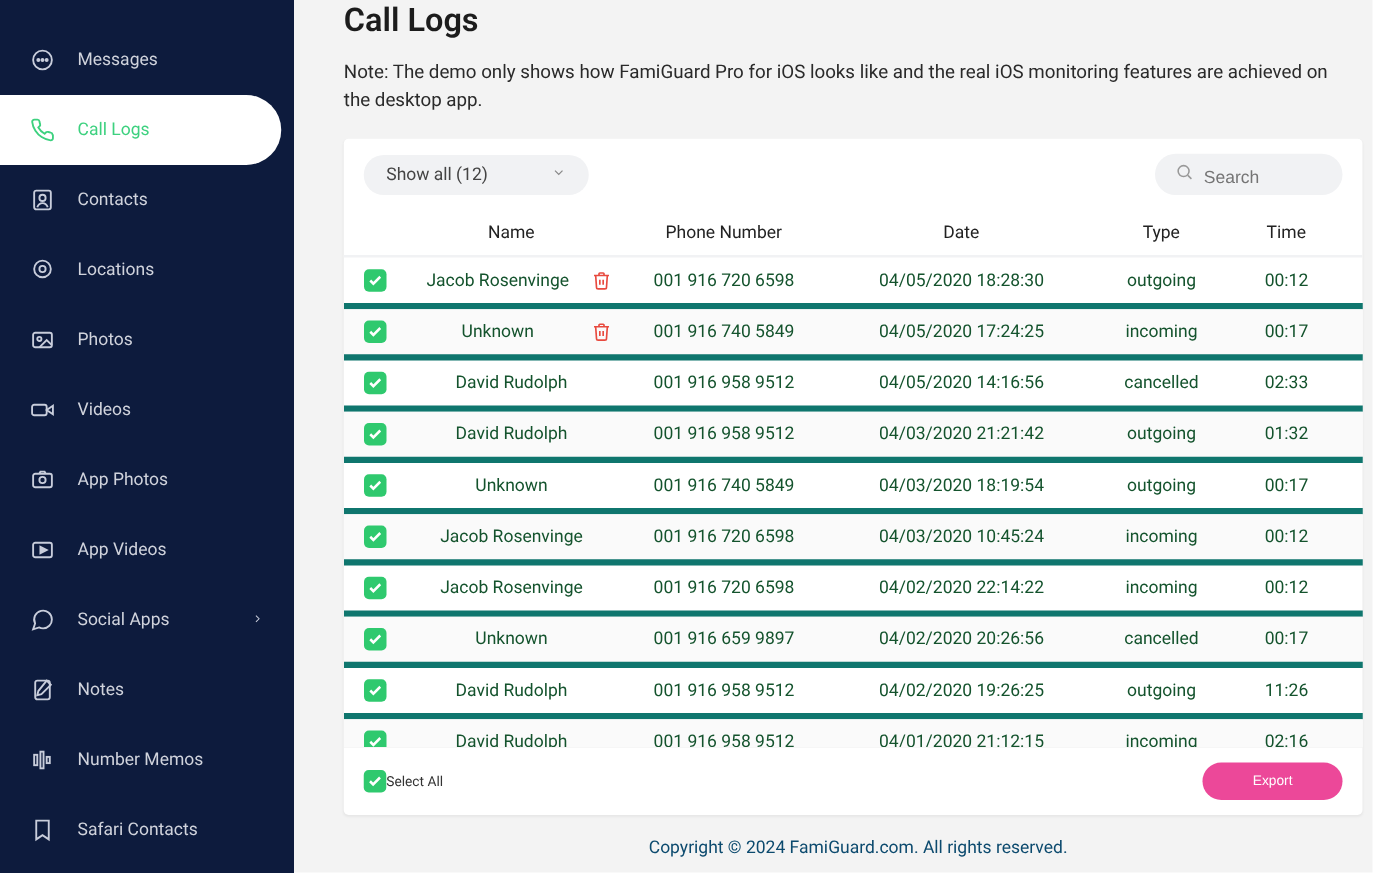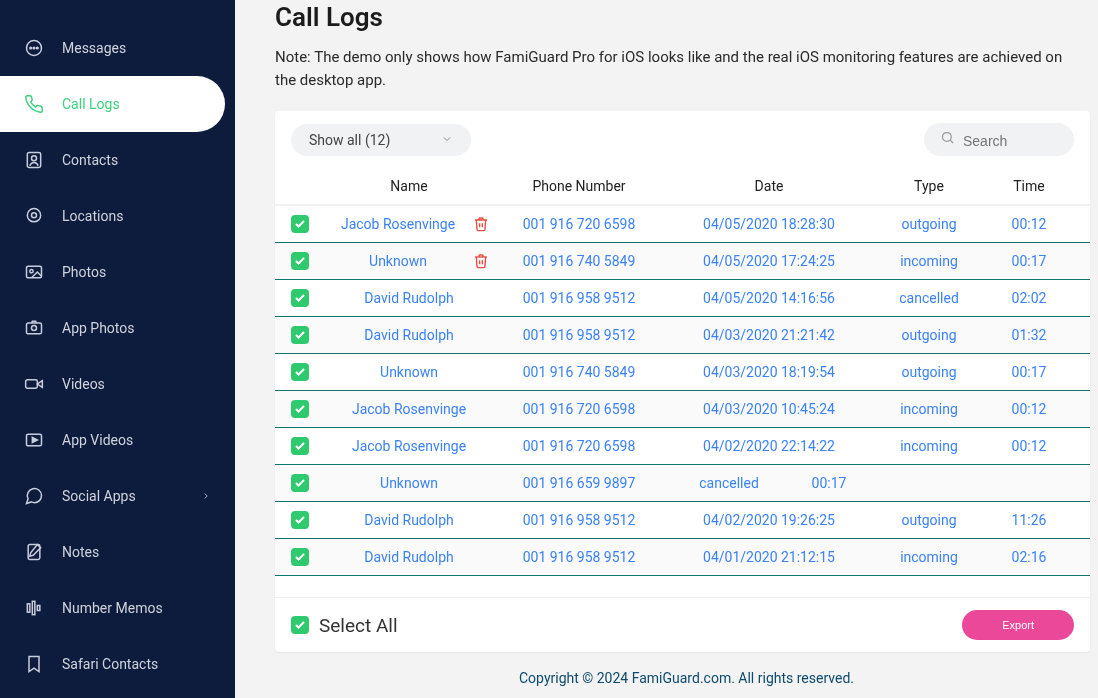--- a/index.html
+++ b/index.html
@@ -135,22 +135,22 @@
   overflow-y: auto;
   position: relative;
 }
 .tbody::-webkit-scrollbar { width: 8px; }
 .tbody::-webkit-scrollbar-thumb { background: #ccc; border-radius: 4px; }
 .trow {
   display: flex;
   align-items: center;
   padding: 9px 16px;
   font-size: 14px;
-  color: #3b82f6;
-  border-bottom: 1px solid #0f766e;
+  color: #14532d;
+  border-bottom: 5px solid #0f766e;
 }
 .trow:nth-child(even) { background: #fafafa; }
 .checkbox {
   width: 18px;
   height: 18px;
   background: #2fc96e;
   border-radius: 4px;
   display: flex;
   align-items: center;
   justify-content: center;
@@ -164,23 +164,23 @@
   height: 16px;
   margin-left: 6px;
 }
 .footer-bar {
   display: flex;
   align-items: center;
   padding: 12px 16px;
   border-top: 1px solid #eee;
 }
 .selectall-label {
-  font-size: 19px;
+  font-size: 11px;
   color: #333;
-  margin-left: 10px;
+  margin-left: 0;
 }
 .export-btn {
   margin-left: auto;
   background: #ec4899;
   color: #fff;
   border: none;
   border-radius: 20px;
   padding: 9px 40px;
   font-size: 11px;
   cursor: pointer;
@@ -242,35 +242,35 @@
           <rect x="3" y="5" width="18" height="14" rx="2"></rect>
           <circle cx="9" cy="11" r="2"></circle>
           <path d="M21 17l-5-5-7 7"></path>
         </svg>
       </span>
       <span>Photos</span>
     </div>
     <div class="sidebar-item">
       <span class="icon">
         <svg viewBox="0 0 24 24" fill="none" stroke="#c8cddb" stroke-width="1.8">
+          <rect x="2" y="7" width="14" height="10" rx="2"></rect>
+          <polygon points="22 8 16 12 22 16 22 8"></polygon>
+        </svg>
+      </span>
+      <span>Videos</span>
+    </div>
+    <div class="sidebar-item">
+      <span class="icon">
+        <svg viewBox="0 0 24 24" fill="none" stroke="#c8cddb" stroke-width="1.8">
           <rect x="3" y="6" width="18" height="13" rx="2"></rect>
           <circle cx="12" cy="12" r="3"></circle>
           <path d="M9 6l1-2h4l1 2"></path>
         </svg>
       </span>
       <span>App Photos</span>
-    </div>
-    <div class="sidebar-item">
-      <span class="icon">
-        <svg viewBox="0 0 24 24" fill="none" stroke="#c8cddb" stroke-width="1.8">
-          <rect x="2" y="7" width="14" height="10" rx="2"></rect>
-          <polygon points="22 8 16 12 22 16 22 8"></polygon>
-        </svg>
-      </span>
-      <span>Videos</span>
     </div>
     <div class="sidebar-item">
       <span class="icon">
         <svg viewBox="0 0 24 24" fill="none" stroke="#c8cddb" stroke-width="1.8">
           <rect x="3" y="5" width="18" height="14" rx="2"></rect>
           <polygon points="10 9 16 12 10 15 10 9" fill="#c8cddb"></polygon>
         </svg>
       </span>
       <span>App Videos</span>
     </div>
@@ -401,21 +401,21 @@
                 <polyline points="20 6 9 17 4 12"></polyline>
               </svg>
             </div>
           </div>
           <div class="col-name cell-name">
             <span class="nm">David Rudolph</span>
           </div>
           <div class="col-phone">001 916 958 9512</div>
           <div class="col-date">04/05/2020  14:16:56</div>
           <div class="col-type">cancelled</div>
-          <div class="col-time">02:02</div>
+          <div class="col-time">02:33</div>
         </div>
         <div class="trow">
           <div class="col-check">
             <div class="checkbox">
               <svg viewBox="0 0 24 24" fill="none" stroke="#fff" stroke-width="4">
                 <polyline points="20 6 9 17 4 12"></polyline>
               </svg>
             </div>
           </div>
           <div class="col-name cell-name">
@@ -479,20 +479,21 @@
             <div class="checkbox">
               <svg viewBox="0 0 24 24" fill="none" stroke="#fff" stroke-width="4">
                 <polyline points="20 6 9 17 4 12"></polyline>
               </svg>
             </div>
           </div>
           <div class="col-name cell-name">
             <span class="nm">Unknown</span>
           </div>
           <div class="col-phone">001 916 659 9897</div>
+          <div class="col-date">04/02/2020  20:26:56</div>
           <div class="col-type">cancelled</div>
           <div class="col-time">00:17</div>
         </div>
         <div class="trow">
           <div class="col-check">
             <div class="checkbox">
               <svg viewBox="0 0 24 24" fill="none" stroke="#fff" stroke-width="4">
                 <polyline points="20 6 9 17 4 12"></polyline>
               </svg>
             </div>

